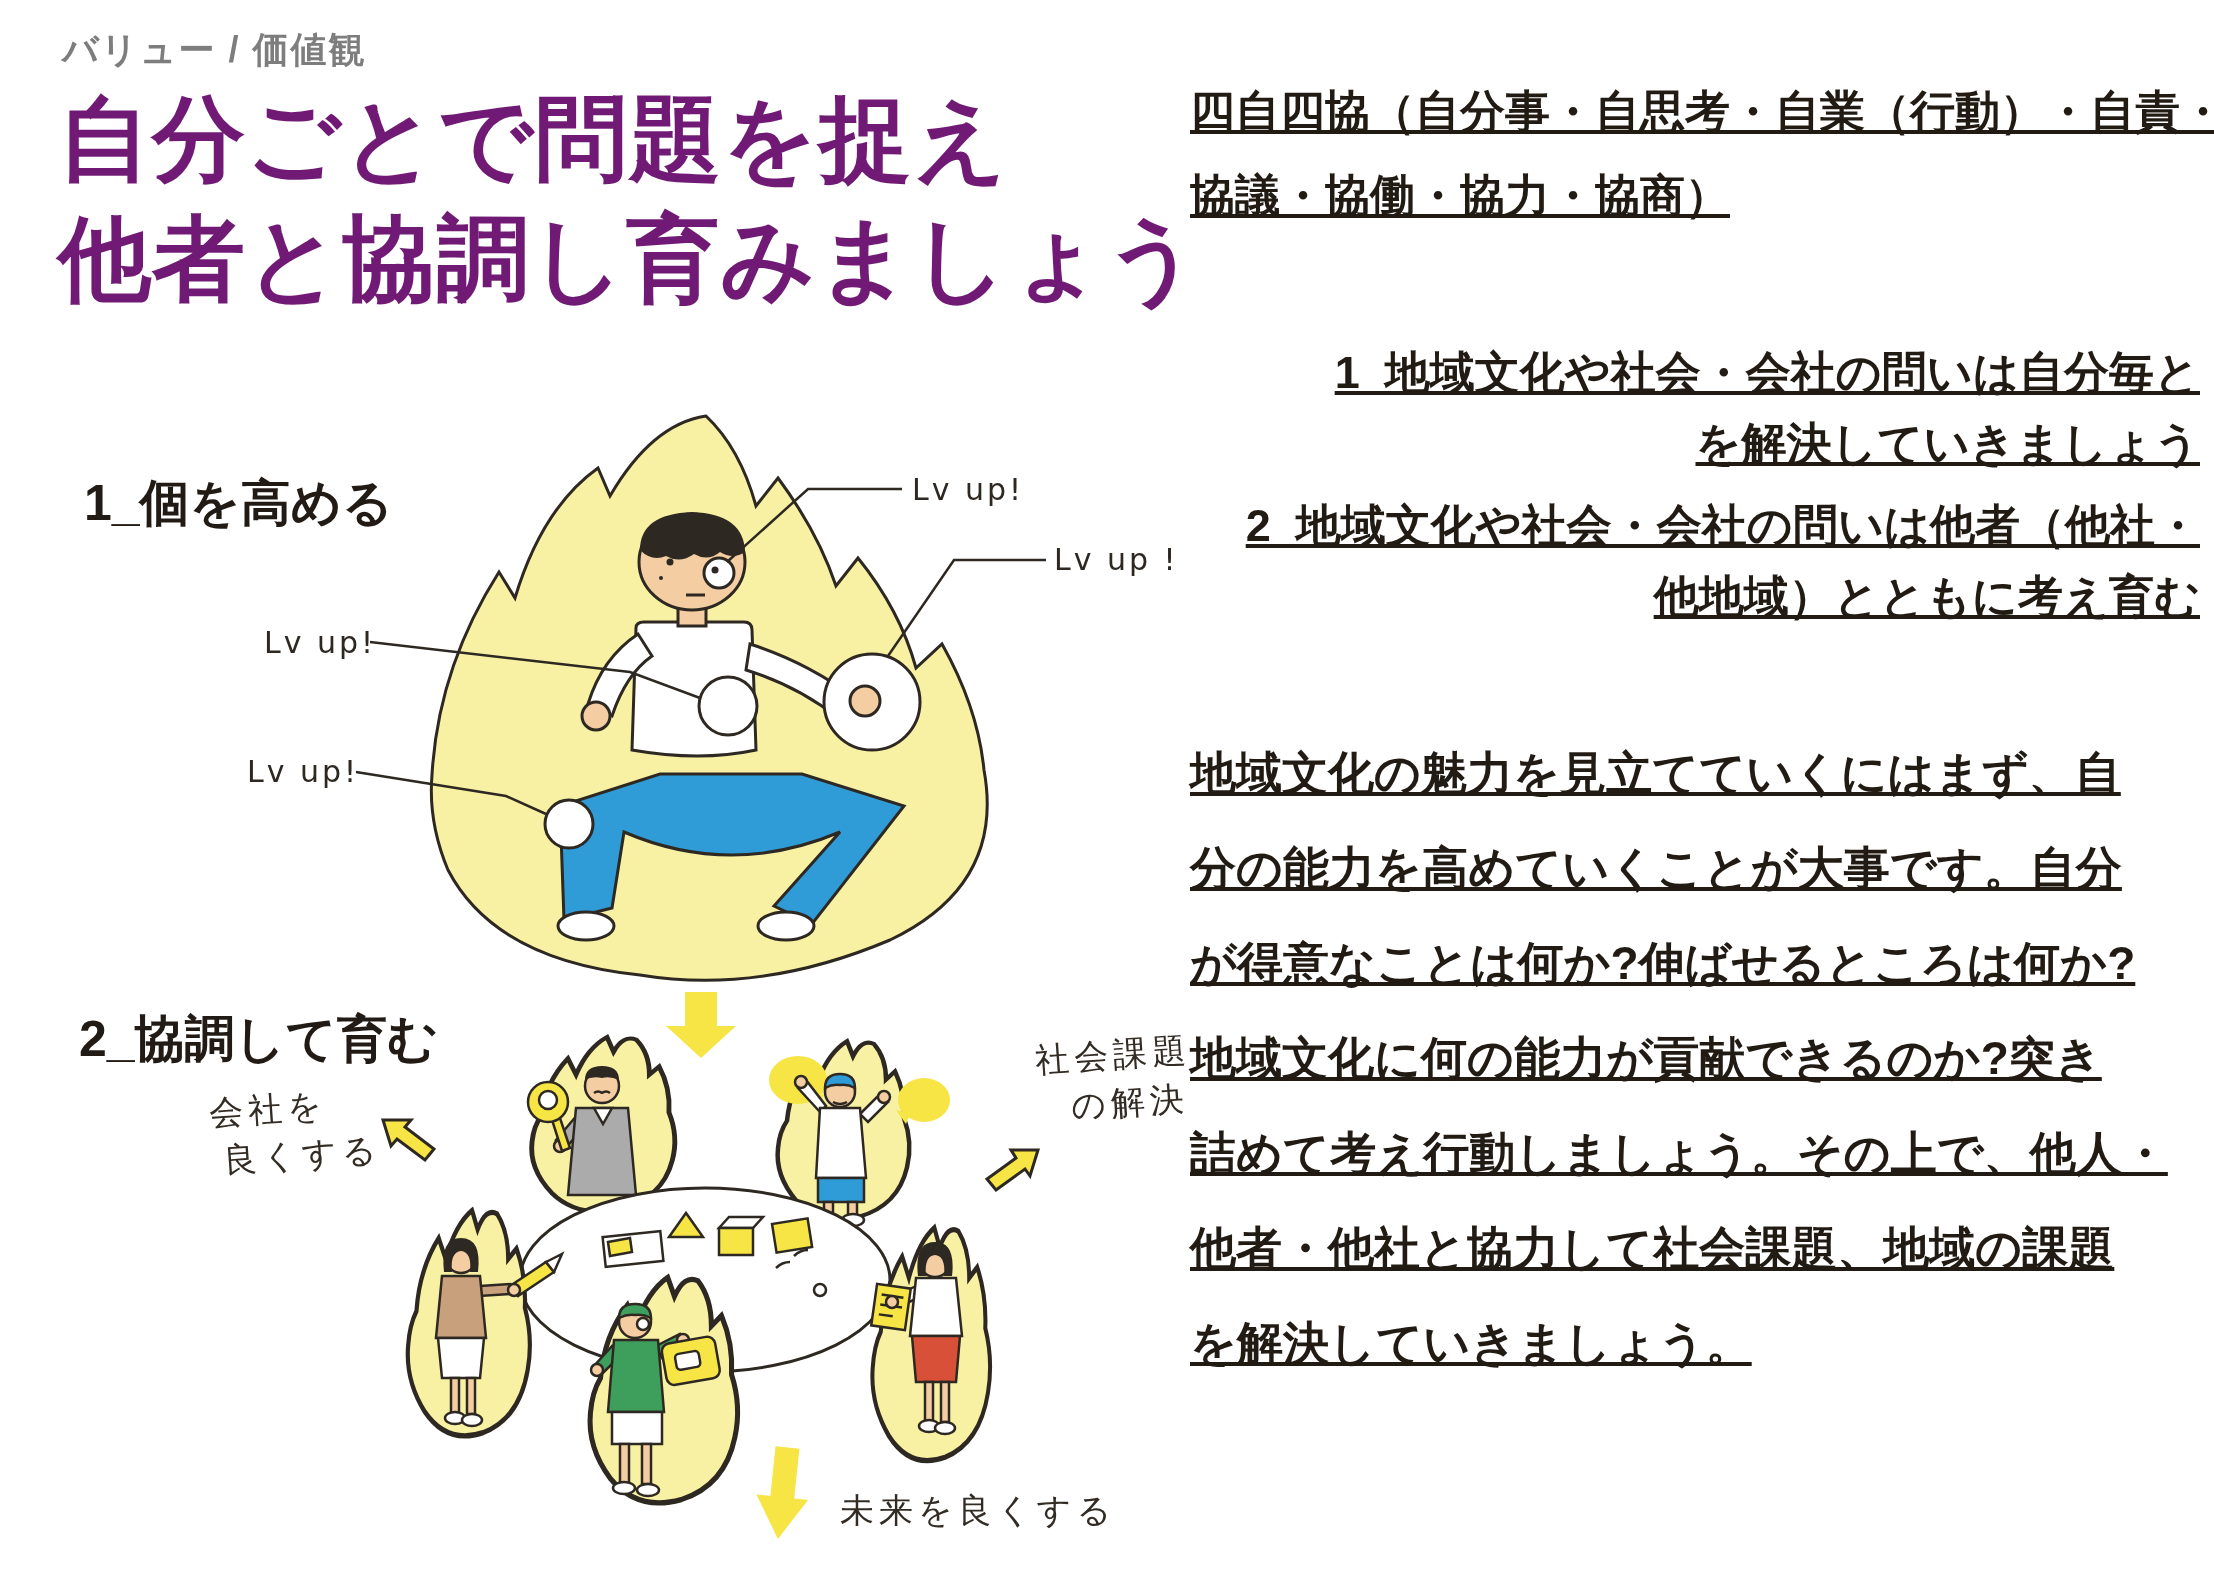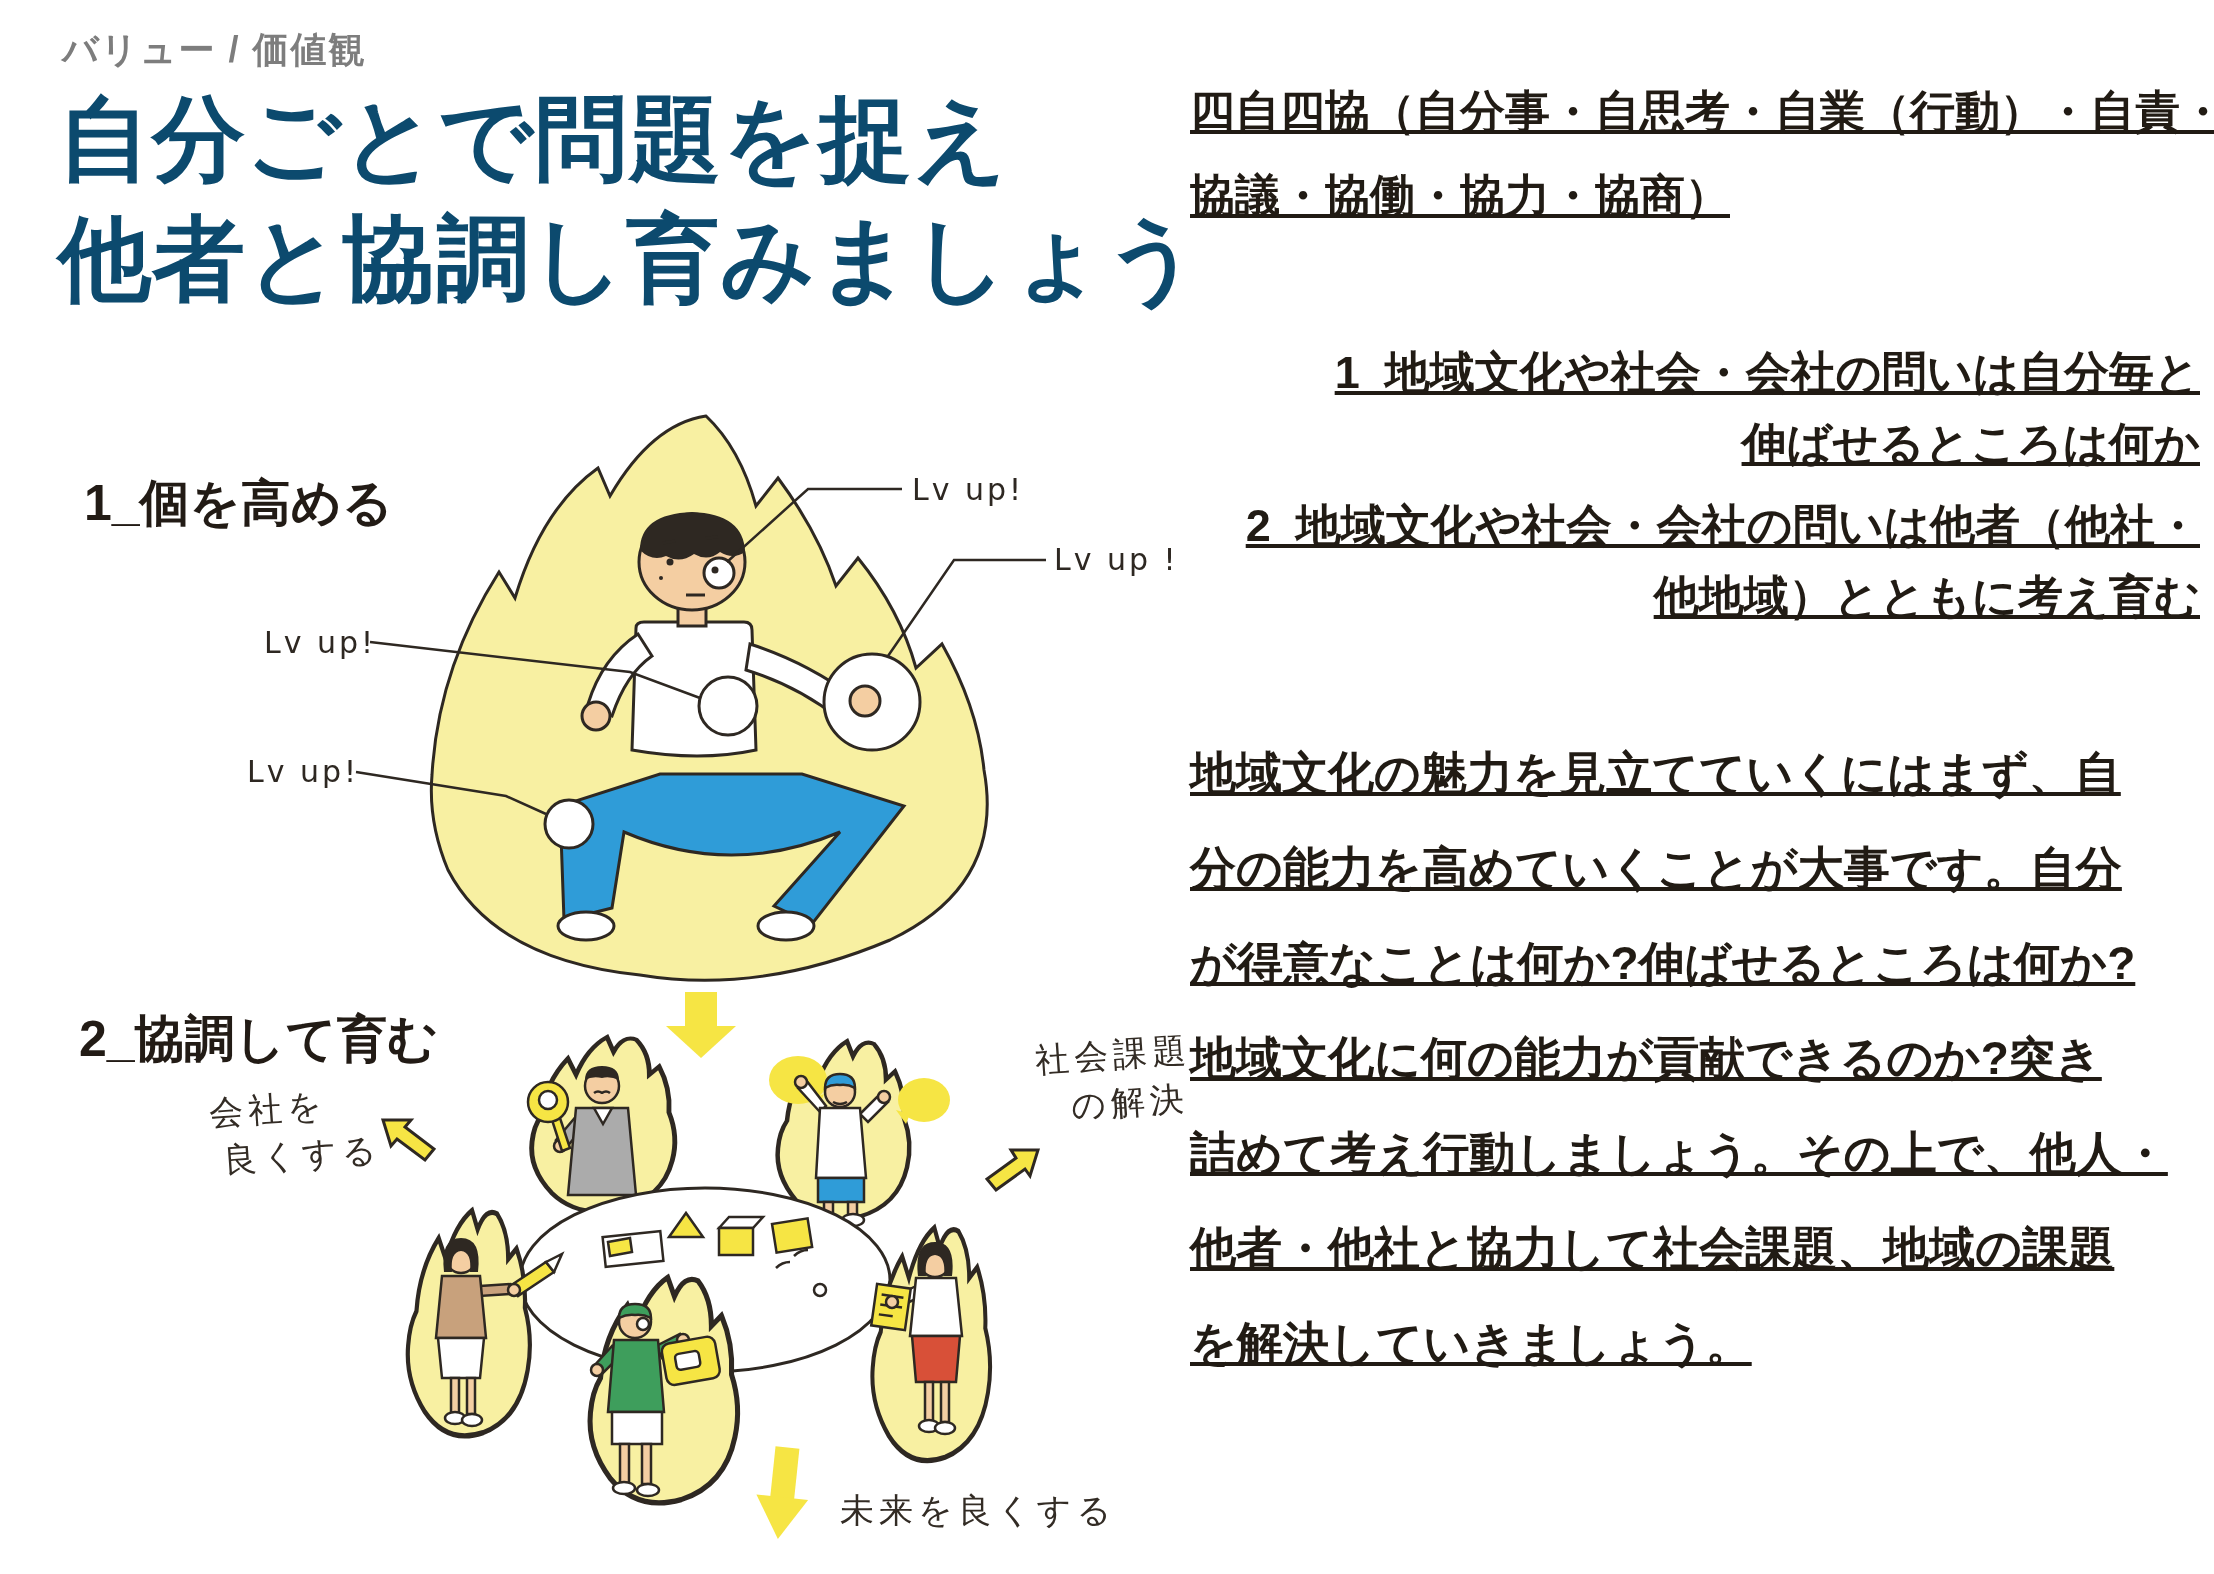--- a/index.html
+++ b/index.html
@@ -1,20 +1,20 @@
 <!DOCTYPE html>
 <html><head>
 <meta charset="utf-8">
 <style>
   html,body{margin:0;padding:0;background:#ffffff;}
   body{width:2214px;height:1574px;position:relative;overflow:hidden;
        font-family:"Liberation Sans","DejaVu Sans",sans-serif;color:#221b15;}
   .abs{position:absolute;}
   .meta{left:62px;top:26px;font-size:36px;font-weight:bold;color:#7d7d7d;letter-spacing:2px;}
-  .title{left:58px;top:79px;font-size:93px;font-weight:900;line-height:120px;letter-spacing:1px;color:#0c4a6e;white-space:nowrap;}
+  .title{left:58px;top:79px;font-size:93px;font-weight:900;line-height:120px;letter-spacing:1px;color:#701a75;white-space:nowrap;}
   .seclabel{font-size:50px;font-weight:900;color:#221b15;white-space:nowrap;}
   .s1{left:84px;top:470px;}
   .s2{left:79px;top:1006px;}
   .rcol{left:1190px;width:1010px;font-weight:900;color:#211b14;text-decoration:underline;}
   .rcol .ln{white-space:nowrap;}
   .p1{top:70px;font-size:45px;line-height:84px;}
   .item{font-size:45px;line-height:71px;text-align:right;}
   .i1{top:337px;}
   .i2{top:490px;}
   .para{top:726px;font-size:46px;line-height:95px;}
@@ -208,21 +208,21 @@
   <text class="hand2" x="660" y="532">未来を良くする</text>
 </svg>
 
 <div class="abs rcol p1">
   <div class="ln">四自四協（自分事・自思考・自業（行動）・自責・</div>
   <div class="ln">協議・協働・協力・協商）</div>
 </div>
 
 <div class="abs rcol item i1">
   <div class="ln">1_地域文化や社会・会社の問いは自分毎と</div>
-  <div class="ln">伸ばせるところは何か</div>
+  <div class="ln">を解決していきましょう</div>
 </div>
 
 <div class="abs rcol item i2">
   <div class="ln">2_地域文化や社会・会社の問いは他者（他社・</div>
   <div class="ln">他地域）とともに考え育む</div>
 </div>
 
 <div class="abs rcol para">
   <div class="ln">地域文化の魅力を見立てていくにはまず、自</div>
   <div class="ln">分の能力を高めていくことが大事です。自分</div>

